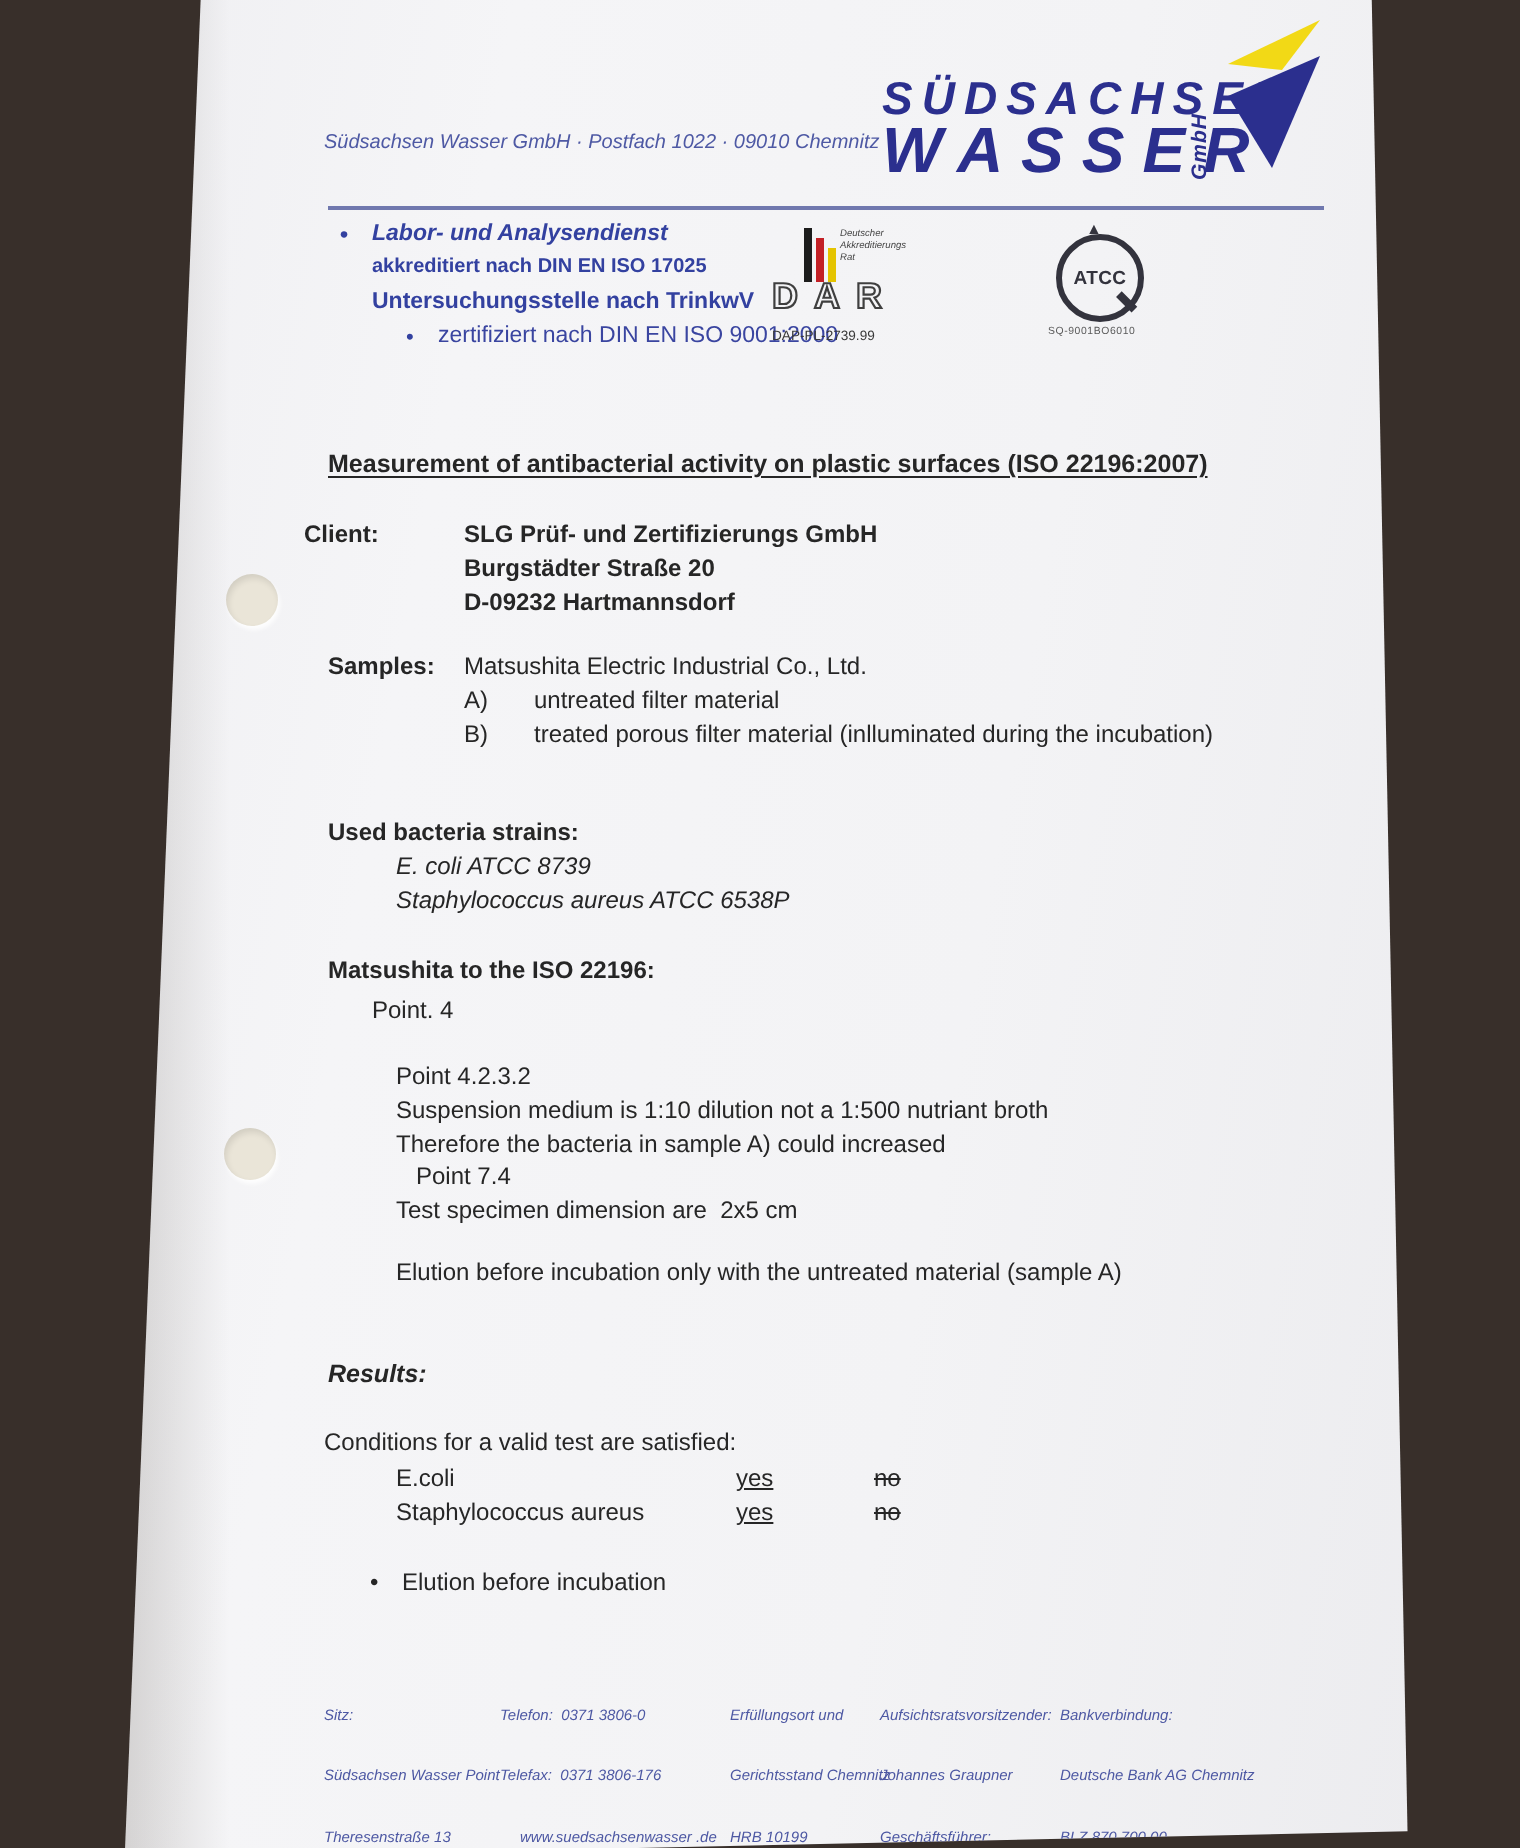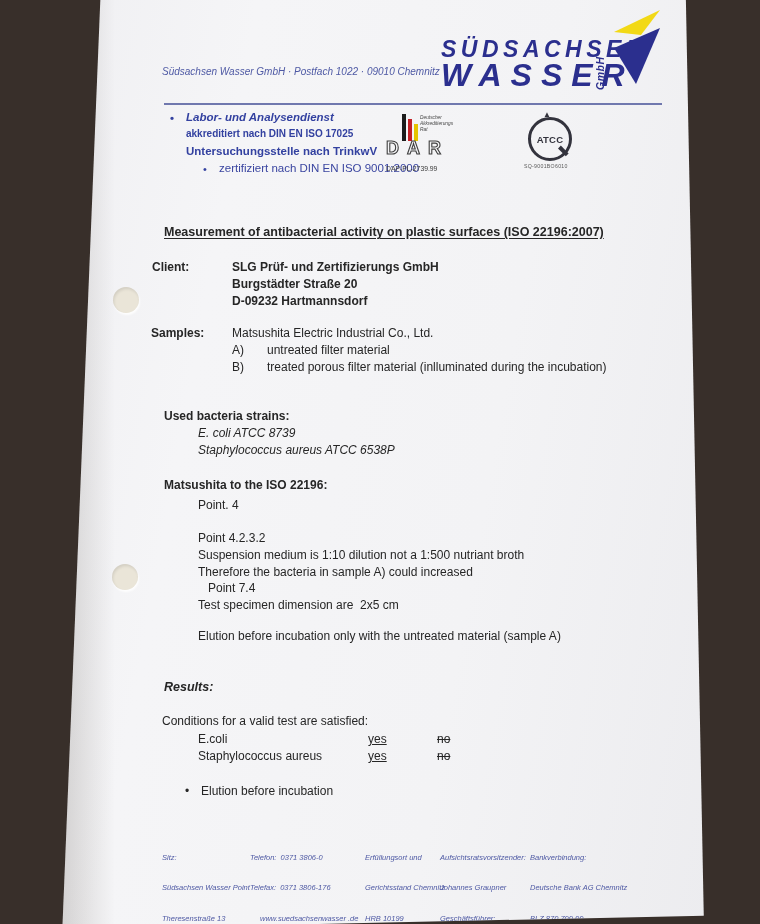--- a/index.html
+++ b/index.html
@@ -95,33 +95,33 @@
       <div class="dvgw-number">SQ-9001BO6010</div>
     </div>
 
     <div class="t title" style="left:164px;top:225px;">Measurement of antibacterial activity on plastic surfaces (ISO 22196:2007)</div>
 
     <div class="t b" style="left:152px;top:261px;">Client:</div>
     <div class="t b" style="left:232px;top:261px;">SLG Prüf- und Zertifizierungs GmbH</div>
     <div class="t b" style="left:232px;top:278px;">Burgstädter Straße 20</div>
     <div class="t b" style="left:232px;top:295px;">D-09232 Hartmannsdorf</div>
 
-    <div class="t b" style="left:151px;top:327px;text-align:right;">Samples:</div>
+    <div class="t b" style="left:164px;top:327px;text-align:right;">Samples:</div>
     <div class="t" style="left:232px;top:327px;">Matsushita Electric Industrial Co., Ltd.</div>
     <div class="t" style="left:232px;top:344px;">A)</div>
     <div class="t" style="left:267px;top:344px;">untreated filter material</div>
     <div class="t" style="left:232px;top:361px;">B)</div>
     <div class="t" style="left:267px;top:361px;">treated porous filter material (inlluminated during the incubation)</div>
 
     <div class="t b" style="left:164px;top:410px;">Used bacteria strains:</div>
     <div class="t i" style="left:198px;top:427px;">E. coli ATCC 8739</div>
     <div class="t i" style="left:198px;top:444px;">Staphylococcus aureus ATCC 6538P</div>
 
     <div class="t b" style="left:164px;top:479px;">Matsushita to the ISO 22196:</div>
-    <div class="t" style="left:198px;top:499px;">Point. 4</div>
+    <div class="t" style="left:186px;top:499px;">Point. 4</div>
     <div class="t" style="left:198px;top:532px;">Point 4.2.3.2</div>
     <div class="t" style="left:198px;top:549px;">Suspension medium is 1:10 dilution not a 1:500 nutriant broth</div>
     <div class="t" style="left:198px;top:566px;">Therefore the bacteria in sample A) could increased</div>
     <div class="t" style="left:208px;top:582px;text-align:right;">Point 7.4</div>
     <div class="t" style="left:198px;top:599px;">Test specimen dimension are  2x5 cm</div>
 
     <div class="t" style="left:198px;top:630px;">Elution before incubation only with the untreated material (sample A)</div>
 
     <div class="t b i" style="left:164px;top:680px;font-size:12.5px;">Results:</div>
 

